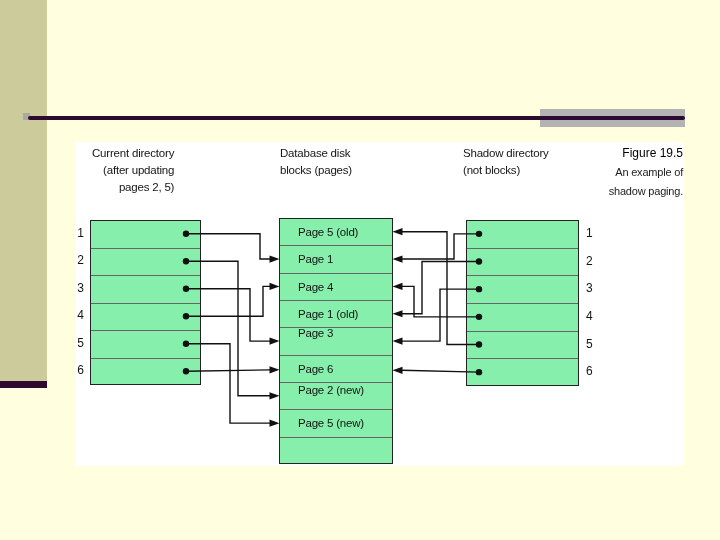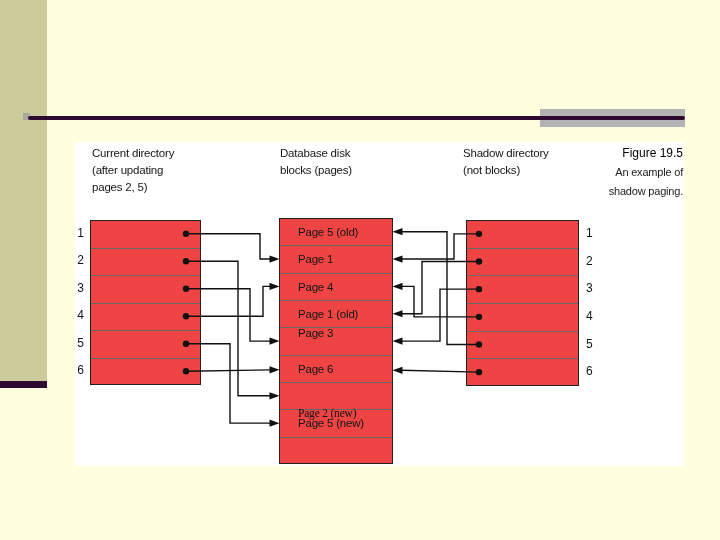--- a/index.html
+++ b/index.html
@@ -11,27 +11,27 @@
     color:#111;
   }
   .abs{position:absolute;}
   #accent-bar{left:0;top:0;width:47px;height:381px;background:#CBCB9B;}
   #accent-bar-footer{left:0;top:381px;width:47px;height:7px;background:#2E0A30;}
   #rule-gray-segment{left:540px;top:109px;width:145px;height:18px;background:#B3B3B3;}
   #rule-left-cap{left:23px;top:113px;width:7px;height:7px;background:#A9A99F;}
   #title-rule{left:28px;top:116px;width:657px;height:4px;background:#2E0A30;border-radius:2px;}
   #figure-panel{left:75px;top:142px;width:609px;height:324px;background:#FFFFFF;}
   .heading{position:absolute;font-size:11.5px;line-height:17px;letter-spacing:-0.2px;color:#151515;white-space:nowrap;}
-  #heading-current{left:92px;top:145px;}
+  #heading-current{left:92px;top:145px;text-align:right;}
   #heading-disk{left:280px;top:145px;}
   #heading-shadow{left:463px;top:145px;}
   #caption{position:absolute;right:37px;top:144px;text-align:right;width:140px;}
   #caption .cap-title{font-weight:normal;font-size:12px;line-height:19px;color:#000;}
   #caption .cap-line{font-size:11px;line-height:19px;letter-spacing:-0.2px;color:#1c1c1c;}
-  .dir-table{position:absolute;border:1.5px solid #222;background:#ef4444;box-sizing:border-box;}
+  .dir-table{position:absolute;border:1.5px solid #222;background:#86efac;box-sizing:border-box;}
   .row-divider{position:absolute;left:0;width:100%;height:1px;background:#666;}
   .block-label{position:absolute;left:18px;font-size:11.5px;letter-spacing:-0.2px;color:#141414;white-space:nowrap;}
   .index-label{position:absolute;font-size:12px;color:#141414;width:16px;}
   .idx-left{text-align:right;}
   .idx-right{text-align:left;}
   #connector-layer{position:absolute;left:0;top:0;width:720px;height:540px;pointer-events:none;}
 </style>
 </head>
 <body>
 
@@ -80,21 +80,21 @@
       <div class="row-divider" style="top: 135.75px;"></div>
       <div class="row-divider" style="top: 163.1px;"></div>
       <div class="row-divider" style="top: 190.45px;"></div>
       <div class="row-divider" style="top: 217.8px;"></div>
       <div class="block-label" style="top: 0px; line-height: 27.35px;">Page 5 (old)</div>
       <div class="block-label" style="top: 27.35px; line-height: 27.35px;">Page 1</div>
       <div class="block-label" style="top: 54.7px; line-height: 27.35px;">Page 4</div>
       <div class="block-label" style="top: 82.05px; line-height: 27.35px;">Page 1 (old)</div>
       <div class="block-label" style="top: 101px; line-height: 27.35px;">Page 3</div>
       <div class="block-label" style="top: 136.75px; line-height: 27.35px;">Page 6</div>
-      <div class="block-label" style="top: 181px; line-height: 27.35px; font-family: Liberation Serif, serif;">Page 2 (new)</div>
+      <div class="block-label" style="top: 158px; line-height: 27.35px;">Page 2 (new)</div>
       <div class="block-label" style="top: 191.45px; line-height: 27.35px;">Page 5 (new)</div>
       <div class="block-label" style="top: 218.8px; line-height: 27.35px;"></div>
     </div>
   <div class="dir-table" id="shadow-directory-table" style="left: 466px; top: 220px; width: 113px; height: 166px;">
       <div class="row-divider" style="top: 26.6667px;"></div>
       <div class="row-divider" style="top: 54.3333px;"></div>
       <div class="row-divider" style="top: 82px;"></div>
       <div class="row-divider" style="top: 109.667px;"></div>
       <div class="row-divider" style="top: 137.333px;"></div>
     </div>

